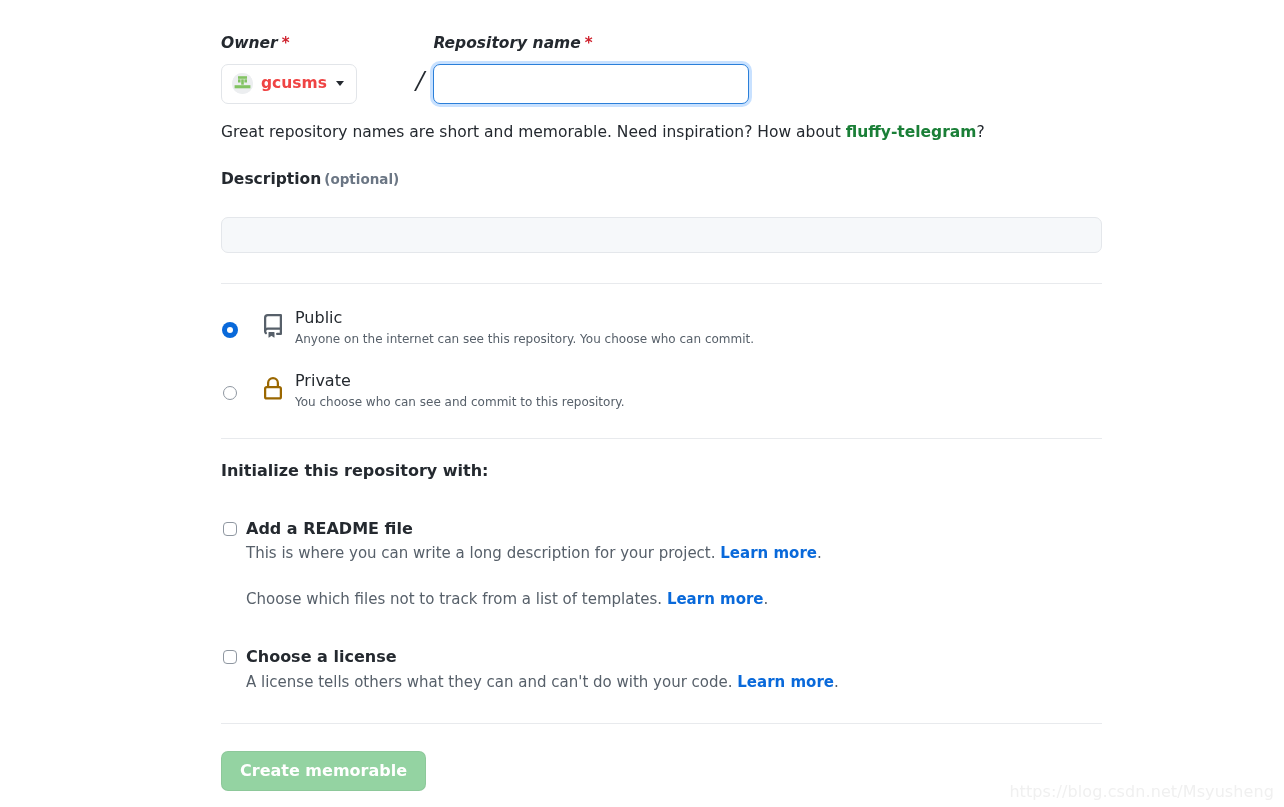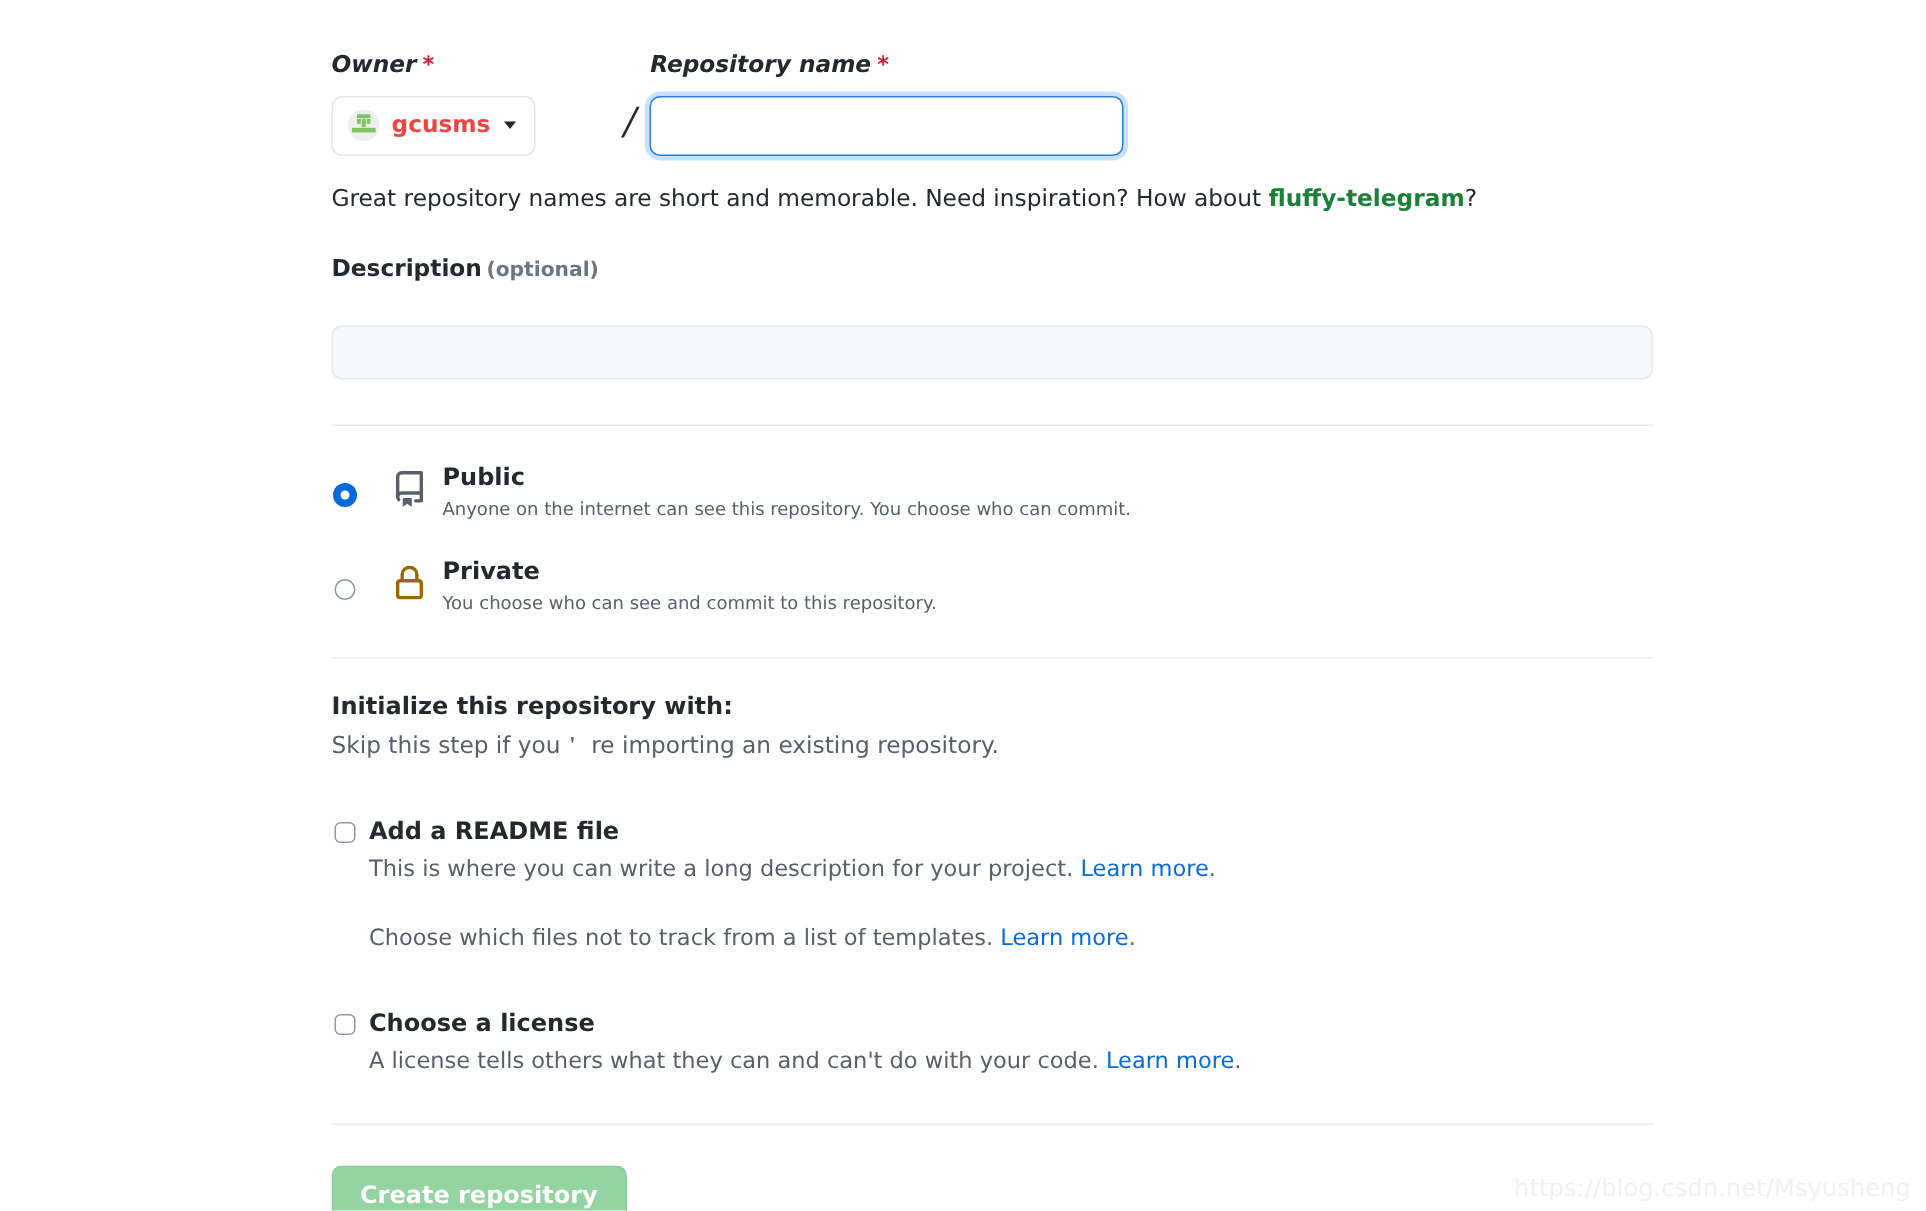--- a/index.html
+++ b/index.html
@@ -204,21 +204,21 @@
   .vis-icon {
     width: 28px;
     flex: 0 0 auto;
     margin: 7px 0 0 22px;
     display: flex;
     justify-content: center;
   }
   .vis-text { margin-left: 8px; }
   .vis-title {
     font-size: 16px;
-    font-weight: 700;
+    font-weight: 400;
     color: #24292f;
     line-height: 1.35;
   }
   .vis-desc {
     font-size: 12px;
     color: #57606a;
     line-height: 1.45;
     margin-top: 2px;
   }
 
@@ -265,20 +265,21 @@
   .check-desc {
     font-size: 15px;
     color: #57606a;
     line-height: 1.45;
     margin: 4px 0 0 25px;
   }
   .learn-link {
     color: #0969da;
     text-decoration: none;
     cursor: pointer;
+    font-weight: bold;
   }
 
   
   .submit-wrap { margin-top: 27px; }
   .create-btn {
     display: inline-block;
     background: #94d3a2;
     color: #ffffff;
     border: 1px solid rgba(27,31,36,0.06);
     border-radius: 7px;
@@ -379,21 +380,20 @@
         <span class="vis-title">Private</span>
         <span class="vis-desc" style="display:block">You choose who can see and commit to this repository.</span>
       </span>
     </label>
   </div>
 
   <hr class="divider div-2">
 
   <div class="init-block">
     <div class="init-title">Initialize this repository with:</div>
-    <div class="init-sub">Skip this step if you＇ re importing an existing repository.</div>
 
     <div class="check-list">
 
       <div class="check-item">
         <label class="check-row">
           <span class="checkbox"></span>
           <span class="check-label">Add a README file</span>
         </label>
         <div class="check-desc"><span>This is where you can write a long description for your project. </span><a class="learn-link">Learn more</a><span>.</span></div>
       </div>
@@ -409,18 +409,18 @@
         </label>
         <div class="check-desc"><span>A license tells others what they can and can't do with your code. </span><a class="learn-link">Learn more</a><span>.</span></div>
       </div>
 
     </div>
   </div>
 
   <hr class="divider div-3">
 
   <div class="submit-wrap">
-    <button class="create-btn">Create repository</button>
+    <button class="create-btn">Create memorable</button>
   </div>
 
 </div>
 
 <div class="watermark">https://blog.csdn.net/Msyusheng</div>
 
 </body></html>

